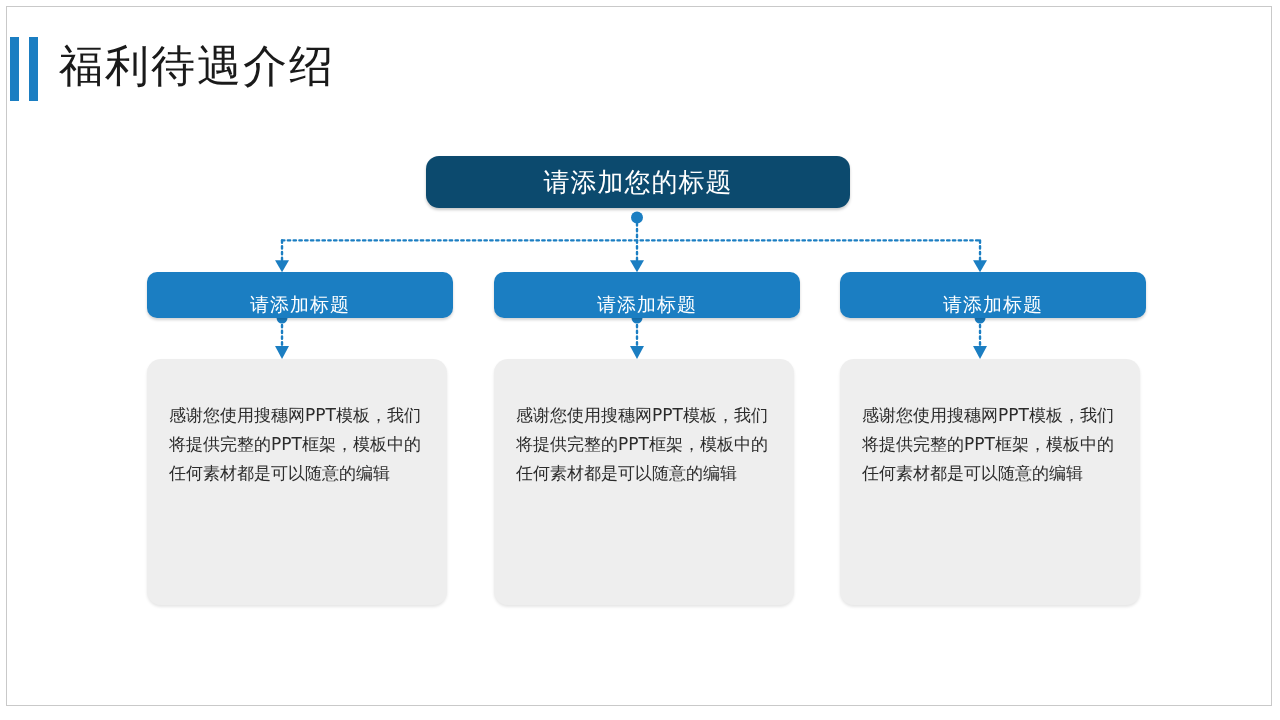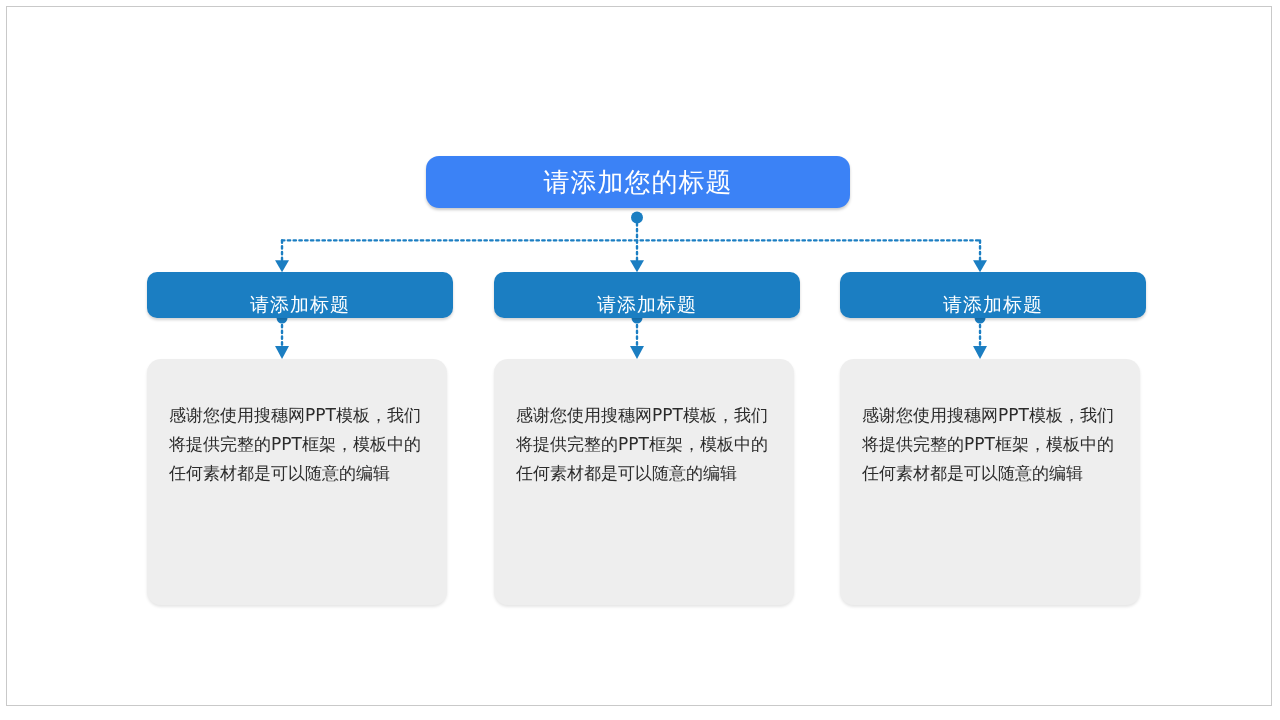--- a/index.html
+++ b/index.html
@@ -65,21 +65,21 @@
     height: 100%;
   }
 
   
   #root-node {
     position: absolute;
     left: 419px;
     top: 149px;
     width: 424px;
     height: 52px;
-    background: #3b82f6;
+    background: #0c4a6e;
     border-radius: 13px;
     box-shadow: 0 2px 3px rgba(0,0,0,0.22);
     display: flex;
     align-items: center;
     justify-content: center;
   }
   #root-node .node-label {
     color: #ffffff;
     font-size: 26px;
     letter-spacing: 1px;
@@ -147,20 +147,25 @@
     width: 100%;
     height: 100%;
     pointer-events: none;
   }
 </style>
 </head>
 <body>
 
 <div id="slide">
 
+  <div id="header">
+    <div id="bar-a" class="title-bar"></div>
+    <div id="bar-b" class="title-bar"></div>
+    <div id="page-title">福利待遇介绍</div>
+  </div>
 
   <div id="diagram">
 
     <svg id="connectors" width="1266" height="700" viewBox="0 0 1266 700" xmlns="http://www.w3.org/2000/svg">
 
       <circle cx="631" cy="211" r="6" fill="#1b7ec2"></circle>
 
       <line x1="631" y1="211" x2="631" y2="234" stroke="#1b7ec2" stroke-width="2.4" stroke-dasharray="2.4 3.4" stroke-linecap="round"></line>
 
       <line x1="275" y1="234" x2="975" y2="234" stroke="#1b7ec2" stroke-width="2.4" stroke-dasharray="2.4 3.4" stroke-linecap="round"></line>

